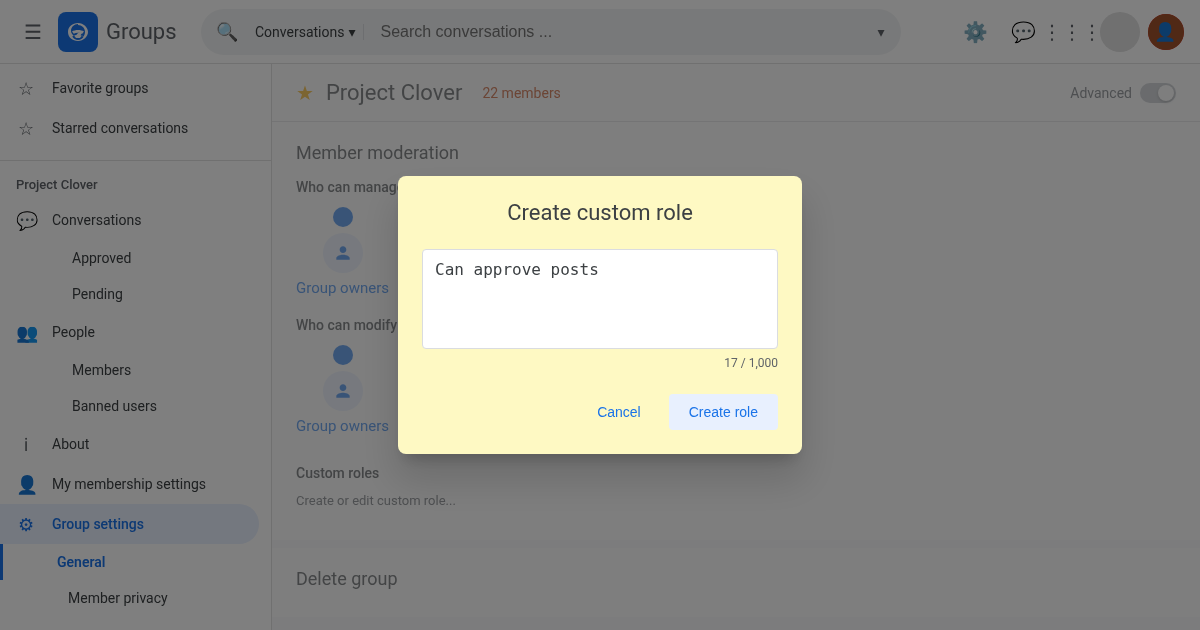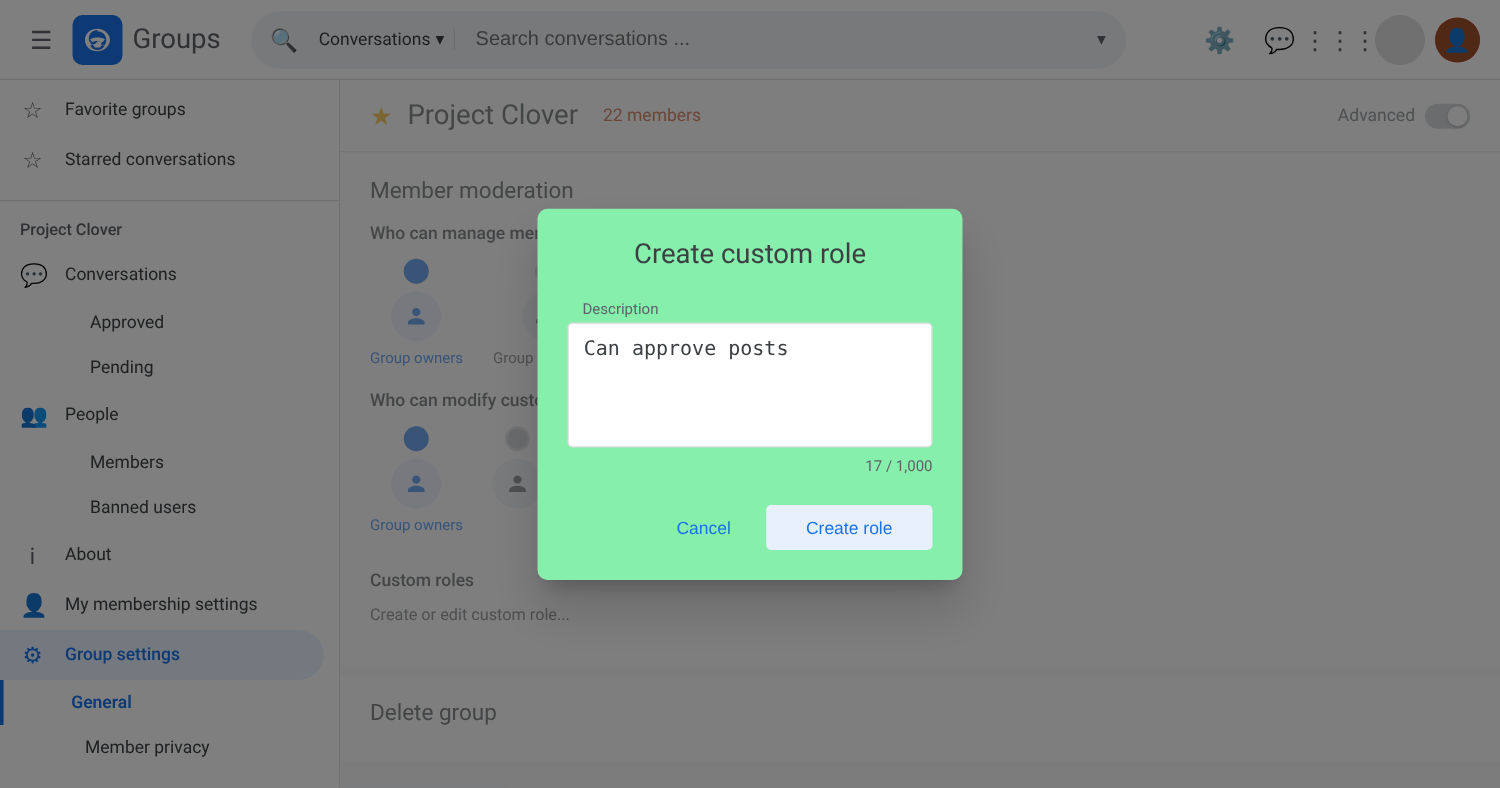--- a/index.html
+++ b/index.html
@@ -58,41 +58,41 @@
     .content-section { padding: 20px 24px; background: #fff; margin-bottom: 8px; }
     .section-title { font-size: 18px; color: #3c4043; font-weight: 400; margin-bottom: 16px; }
     .subsection-title { font-size: 14px; color: #3c4043; font-weight: 500; margin-bottom: 12px; }
     .role-options { display: flex; gap: 24px; align-items: flex-start; }
     .role-option { display: flex; flex-direction: column; align-items: center; gap: 6px; cursor: pointer; }
     .role-circle { width: 20px; height: 20px; border-radius: 50%; }
     .role-circle.selected { background: #1a73e8; }
     .role-circle.unselected { background: #bdc1c6; border: 2px solid #dadce0; }
     .role-icon-wrap { width: 40px; height: 40px; border-radius: 50%; background: #e8f0fe; display: flex; align-items: center; justify-content: center; }
     .role-icon-wrap.grey { background: #f1f3f4; }
-    .role-label { font-size: 12px; color: #1a73e8; }
+    .role-label { font-size: 15px; color: #1a73e8; }
     .role-label.grey { color: #5f6368; }
     .create-role-btn { color: #1a73e8; font-size: 14px; cursor: pointer; border: 1px solid #dadce0; border-radius: 4px; padding: 8px 16px; display: inline-block; }
     .delete-title { font-size: 18px; color: #3c4043; font-weight: 400; margin-bottom: 8px; }
     .delete-warning { font-size: 13px; color: #3c4043; }
     .delete-warning strong { font-weight: 600; }
 
     
     .overlay { position: fixed; top: 0; left: 0; right: 0; bottom: 0; background: rgba(0,0,0,0.5); z-index: 100; display: flex; align-items: center; justify-content: center; }
 
     
-    .dialog { background: #86efac; border-radius: 8px; width: 340px; padding: 24px; box-shadow: 0 11px 15px -7px rgba(0,0,0,0.2), 0 24px 38px 3px rgba(0,0,0,0.14); }
+    .dialog { background: #fef9c3; border-radius: 8px; width: 404px; padding: 24px; box-shadow: 0 11px 15px -7px rgba(0,0,0,0.2), 0 24px 38px 3px rgba(0,0,0,0.14); }
     .dialog-title { font-size: 22px; color: #3c4043; font-weight: 400; text-align: center; margin-bottom: 24px; }
     .dialog-field { margin-bottom: 16px; }
     .field-label { font-size: 12px; color: #5f6368; margin-bottom: 4px; padding-left: 12px; }
     .field-input { width: 100%; border: 1px solid #dadce0; border-radius: 4px; padding: 10px 12px; font-size: 16px; color: #3c4043; outline: none; }
     .field-textarea { width: 100%; border: 1px solid #dadce0; border-radius: 4px; padding: 10px 12px; font-size: 16px; color: #3c4043; outline: none; resize: none; height: 100px; }
     .field-counter { text-align: right; font-size: 12px; color: #5f6368; margin-top: 4px; }
     .dialog-actions { display: flex; justify-content: flex-end; gap: 8px; margin-top: 24px; }
     .btn-cancel { padding: 10px 20px; border: none; background: transparent; color: #1a73e8; font-size: 14px; font-weight: 500; cursor: pointer; border-radius: 4px; }
-    .btn-create { padding: 10px 32px; border: none; background: #e8f0fe; color: #1a73e8; font-size: 14px; font-weight: 500; cursor: pointer; border-radius: 4px; }
+    .btn-create { padding: 10px 20px; border: none; background: #e8f0fe; color: #1a73e8; font-size: 14px; font-weight: 500; cursor: pointer; border-radius: 4px; }
 
     .bg-blur { filter: blur(0px); opacity: 0.6; pointer-events: none; }
   </style>
 </head>
 <body>
 
 <div class="topbar">
   <div class="hamburger-icon">☰</div>
   <div class="logo-area">
     <div class="logo-icon">
@@ -265,21 +265,20 @@
         <h2 class="delete-title">Delete group</h2>
       </div>
     </div>
 
     <div class="overlay">
       <div class="dialog">
         <h2 class="dialog-title">Create custom role</h2>
 
 
         <div class="dialog-field">
-          <div class="field-label">Description</div>
           <textarea class="field-textarea" style="">Can approve posts</textarea>
           <div class="field-counter">17 / 1,000</div>
         </div>
 
         <div class="dialog-actions">
           <button class="btn-cancel">Cancel</button>
           <button class="btn-create">Create role</button>
         </div>
       </div>
     </div>

